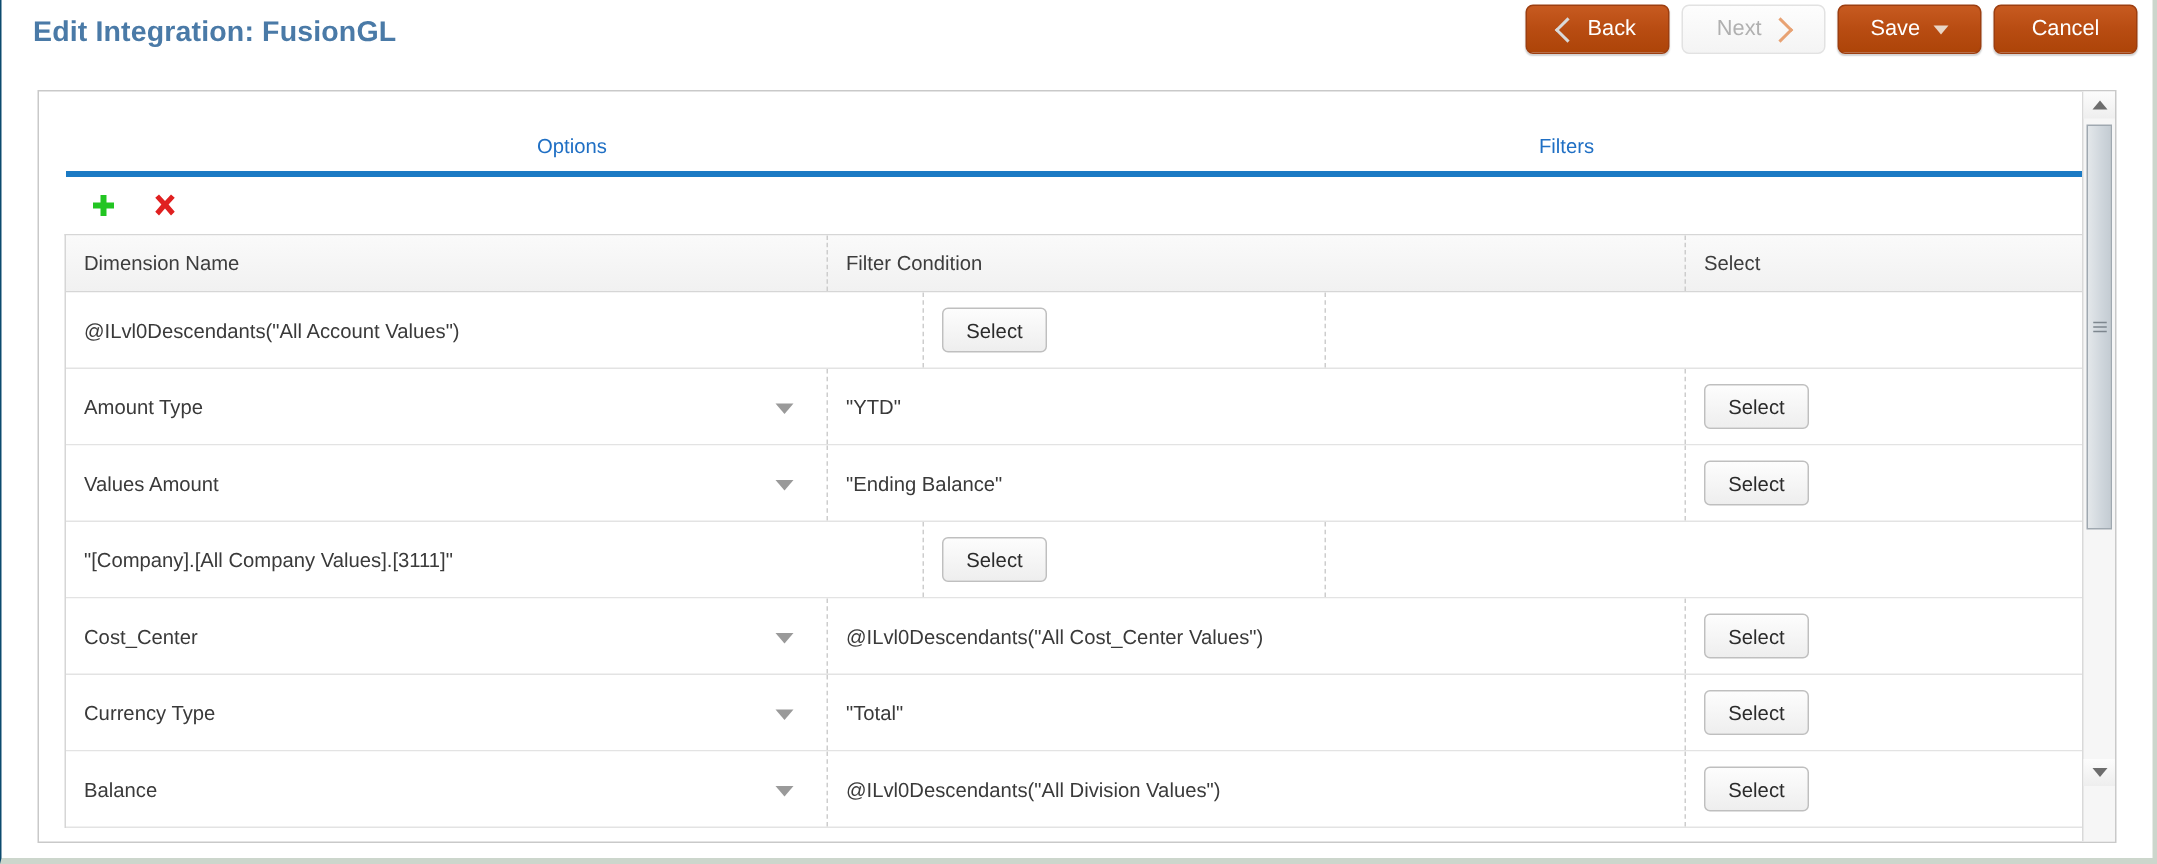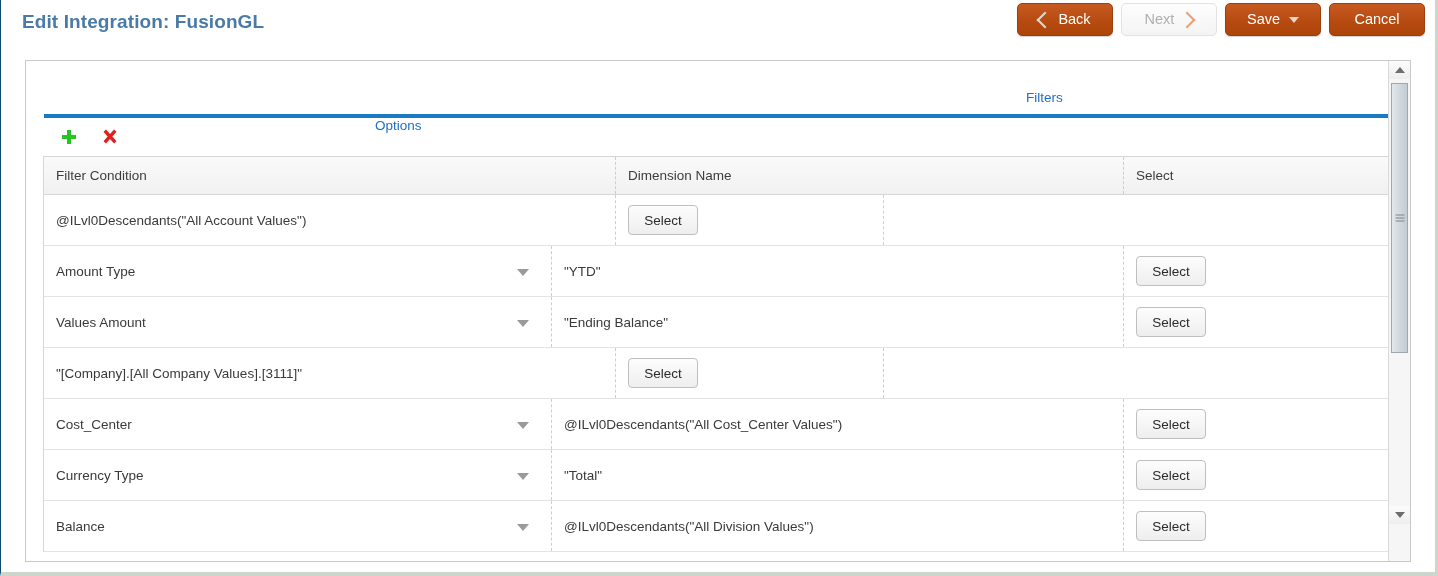--- a/index.html
+++ b/index.html
@@ -123,21 +123,21 @@
     height: 54px;
   }
   .tab {
     position: absolute;
     top: 29px;
     font-size: 13.5px;
     color: #1f6fc4;
     cursor: pointer;
     white-space: nowrap;
   }
-  .tab-options { left: 349px; margin-top: 28px; }
+  .tab-options { left: 332px; }
   .tab-filters { left: 1000px; }
   .tab-underline {
     position: absolute;
     left: 18px; top: 53px;
     width: 1350px; height: 4px;
     background: #1b7ac4;
   }
 
   .toolbar {
     position: absolute;
@@ -324,22 +324,22 @@
         <span class="icon-btn">
           <svg width="20" height="20" viewBox="0 0 20 20" aria-hidden="true">
             <path d="M3.5 4.8 L6 2.6 L10 7 L14 2.6 L16.5 4.8 L12.4 9.4 L16.5 14.2 L14 16.6 L10 12 L6 16.6 L3.5 14.2 L7.6 9.4 z" fill="#e02020"></path>
           </svg>
         </span>
       </div>
 
       <div class="grid">
 
         <div class="grid-row grid-head">
+          <div class="cell col-dim">Dimension Name</div>
           <div class="cell col-cond">Filter Condition</div>
-          <div class="cell col-dim">Dimension Name</div>
           <div class="cell col-sel">Select</div>
         </div>
 
         <div class="grid-row grid-body-row">
           <div class="cell col-cond">@ILvl0Descendants("All Account Values")</div>
           <div class="cell col-sel">
             <button class="select-btn">Select</button>
           </div>
         </div>
 

